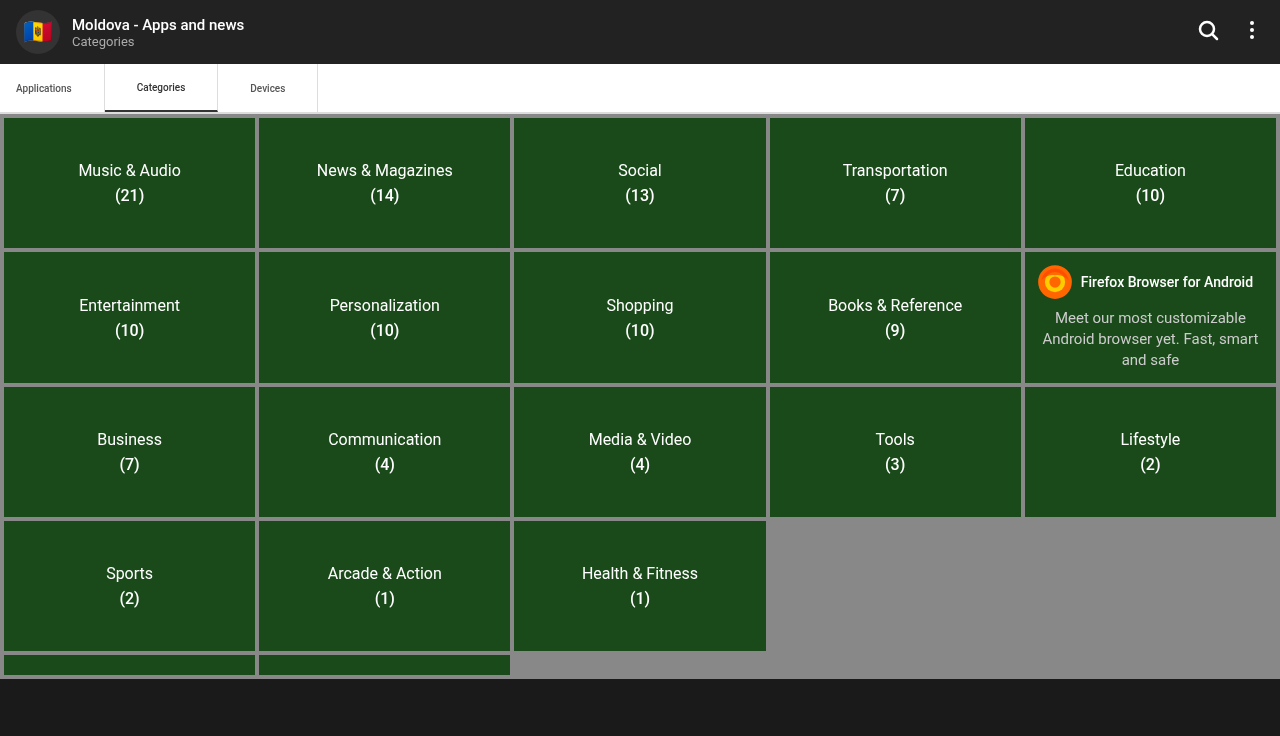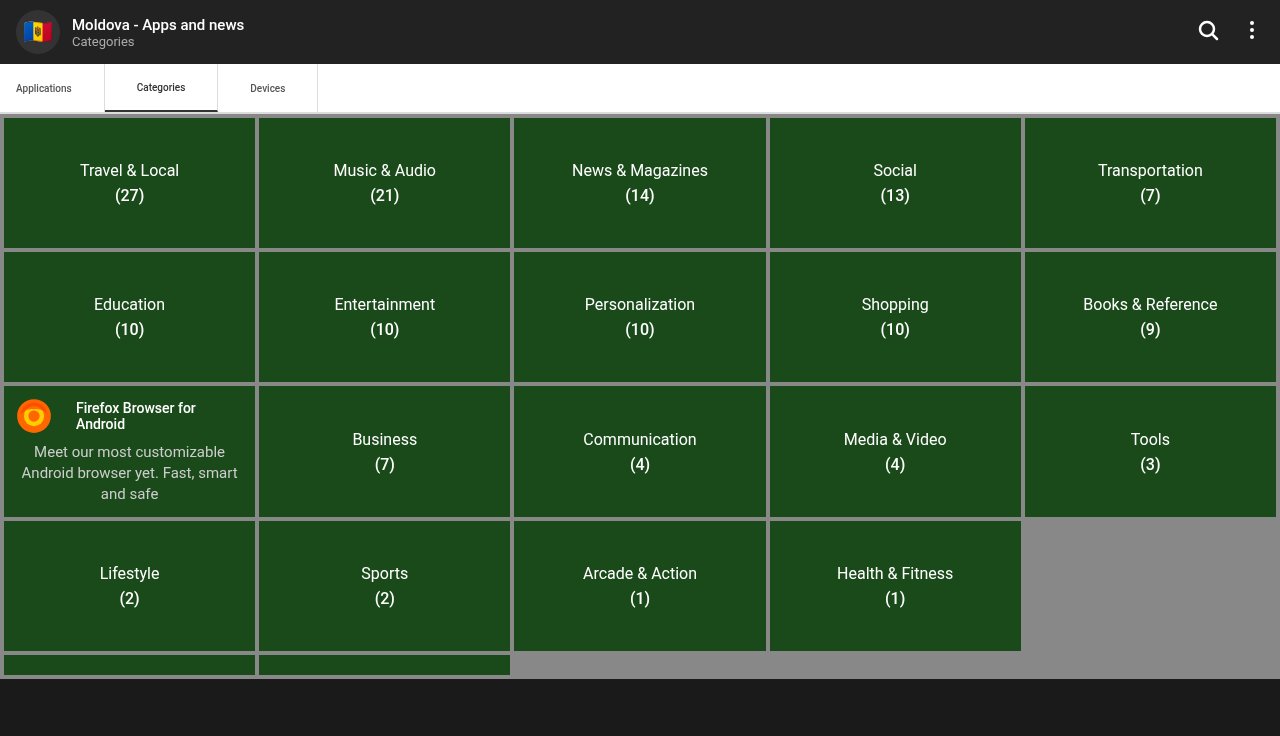--- a/index.html
+++ b/index.html
@@ -117,21 +117,21 @@
     .grid-cell.ad-cell {
       background: #1a4a1a;
       flex-direction: column;
       align-items: center;
       justify-content: center;
       padding: 12px;
     }
     .ad-cell .ad-header {
       display: flex;
       align-items: center;
-      gap: 24px;
+      gap: 8px;
       margin-bottom: 8px;
       width: 100%;
     }
     .ad-cell .firefox-icon {
       width: 36px;
       height: 36px;
       flex-shrink: 0;
     }
     .ad-cell .ad-title {
       font-size: 14px;
@@ -200,24 +200,20 @@
     <span>Categories</span>
   </a>
   <a class="nav-tab">
     <span>Devices</span>
   </a>
 </nav>
 
 <div class="grid">
 
   <div class="grid-cell">
-    <span class="cat-name">Travel &amp; Local</span>
-    <span class="cat-count">(27)</span>
-  </div>
-  <div class="grid-cell">
     <span class="cat-name">Music &amp; Audio</span>
     <span class="cat-count">(21)</span>
   </div>
   <div class="grid-cell">
     <span class="cat-name">News &amp; Magazines</span>
     <span class="cat-count">(14)</span>
   </div>
   <div class="grid-cell">
     <span class="cat-name">Social</span>
     <span class="cat-count">(13)</span>

